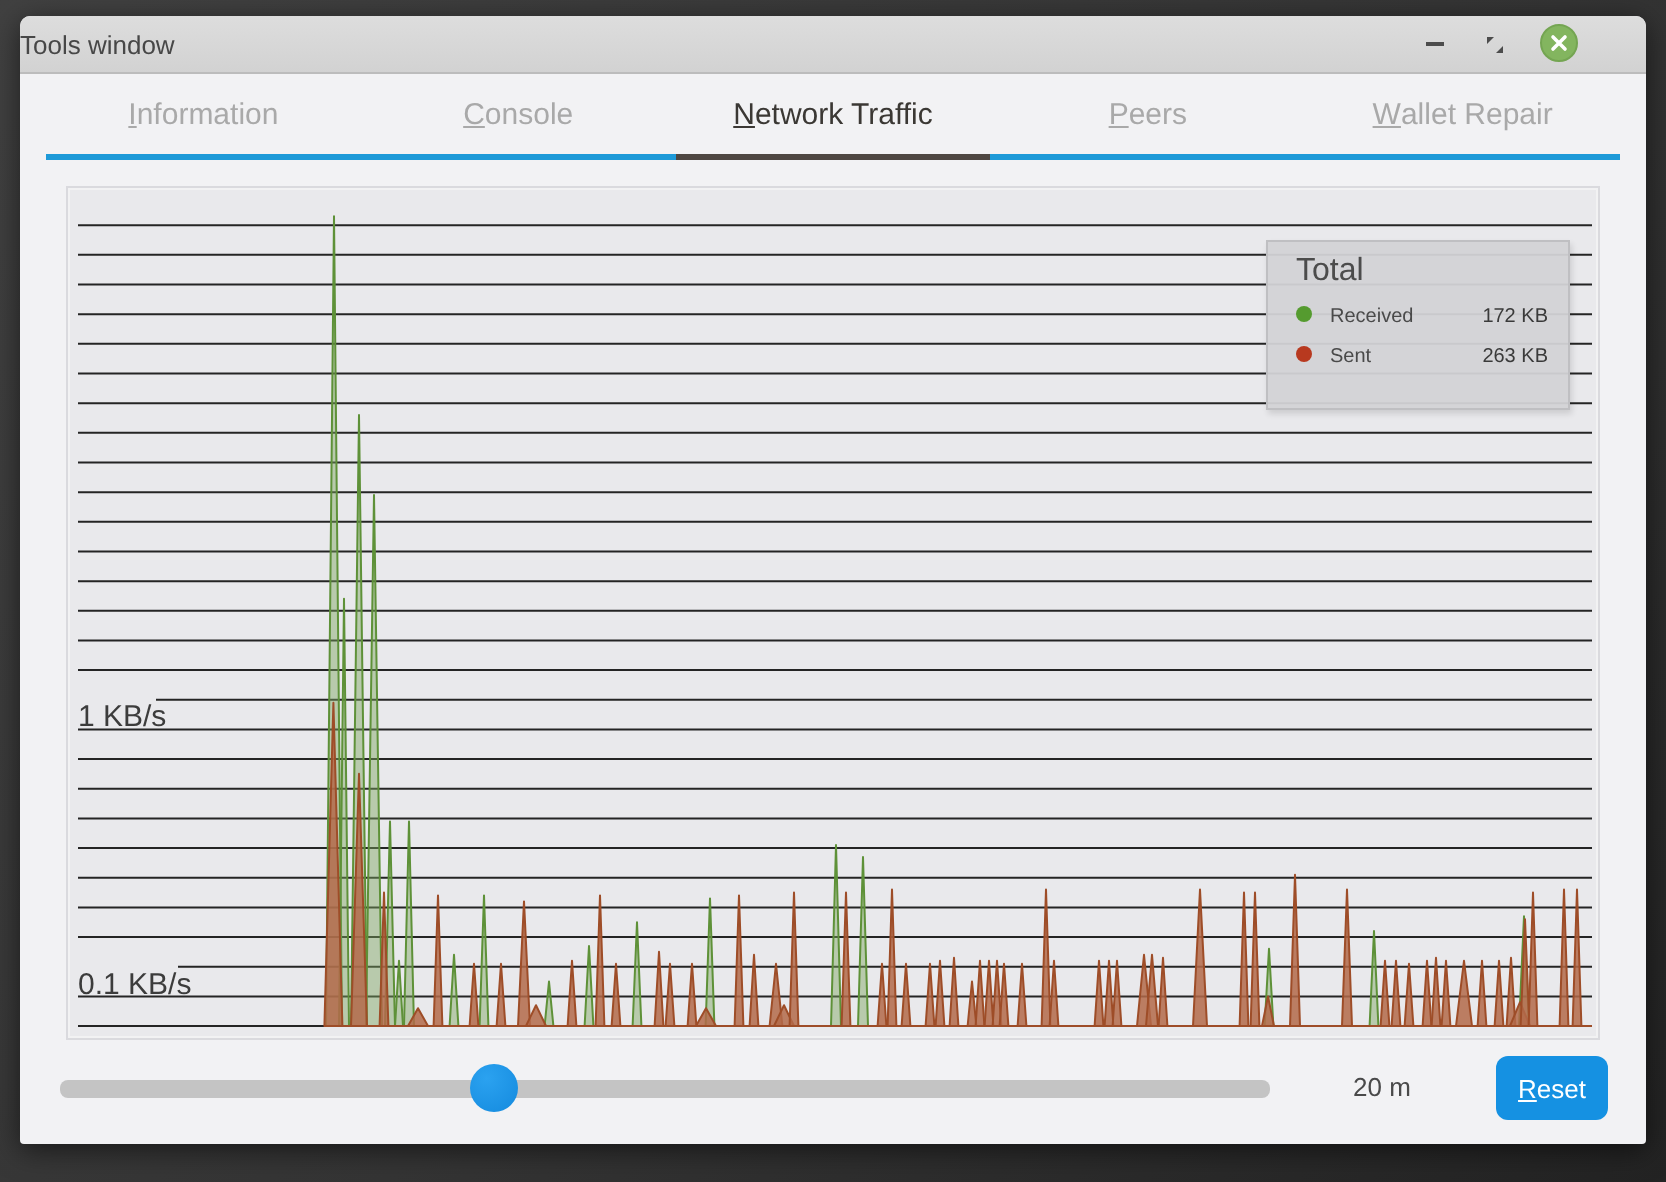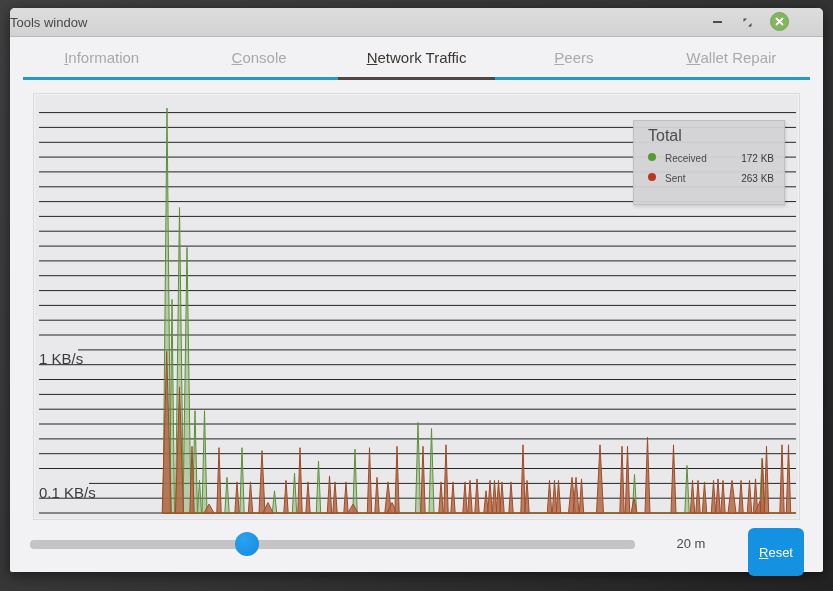--- a/index.html
+++ b/index.html
@@ -30,21 +30,21 @@
   .legend-title { font-size:16px; color:#4c4c4c; margin-bottom:8px; }
   .legrow { display:flex; align-items:flex-start; font-size:10px; color:#4a4a4a; margin-bottom:9px; }
   .dot { width:8px; height:8px; border-radius:50%; margin-right:9px; flex:none; }
   .legval { margin-left:auto; color:#3a3a3a; }
   
   .footer { position:absolute; left:0; right:0; top:519px; height:34px; }
   .slider { position:absolute; left:20px; top:0; width:605px; height:34px; cursor:pointer; }
   .track { position:absolute; left:0; right:0; top:13px; height:9px; background:#c4c4c4; border-radius:4px; }
   .thumb { position:absolute; left:205px; top:5px; width:24px; height:24px; border-radius:50%; background:radial-gradient(circle at 35% 30%,#2ba2f0,#148ade); }
   .duration { position:absolute; left:648px; top:9px; width:66px; text-align:center; font-size:13px; color:#4a4a4a; }
-  .reset { position:absolute; left:738px; top:1px; width:56px; height:48px; background:#1591e2; border:none; border-radius:6px; color:#fff; font-size:13px; font-family:"Liberation Sans",sans-serif; cursor:pointer; }
+  .reset { position:absolute; left:738px; top:1px; width:56px; height:32px; background:#1591e2; border:none; border-radius:6px; color:#fff; font-size:13px; font-family:"Liberation Sans",sans-serif; cursor:pointer; }
   .reset u { text-decoration:underline; }
 </style>
 </head>
 <body>
 
 <div class="window">
 
   <div class="titlebar">
     <div class="title">Tools window</div>
     <div class="winbtn btn-min">

